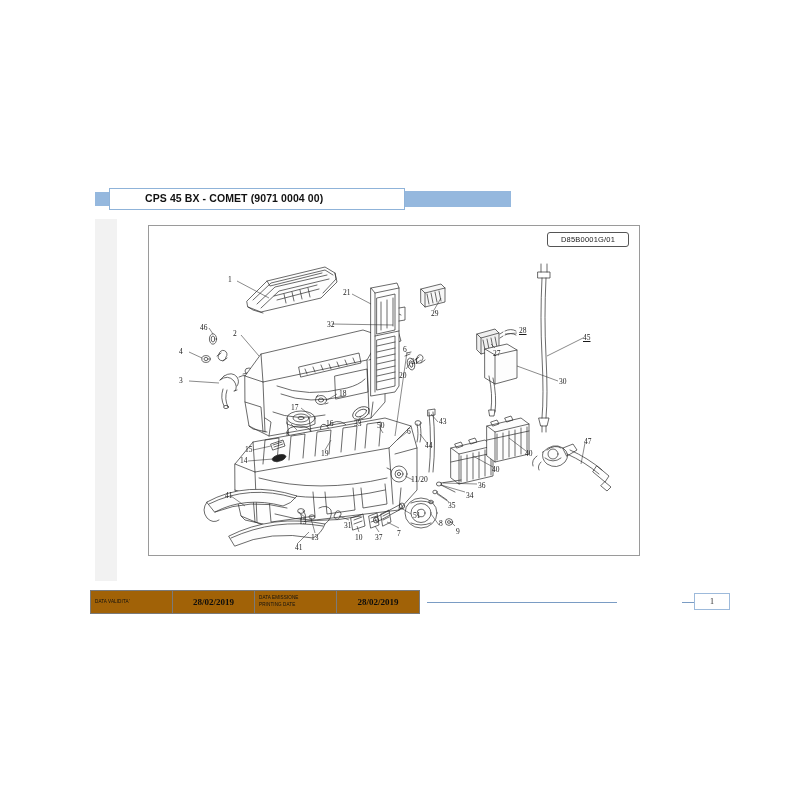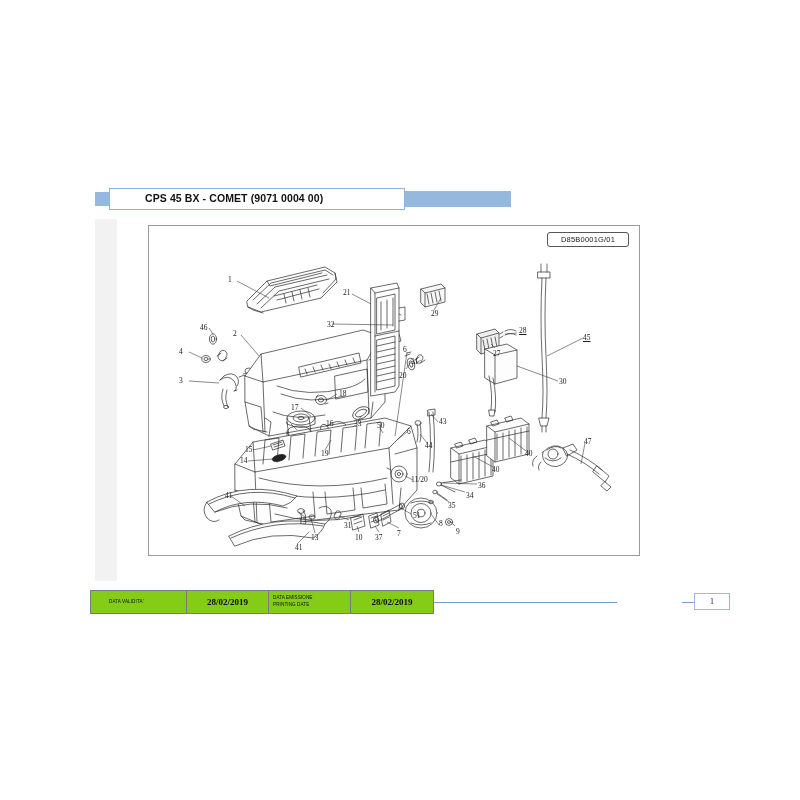--- a/index.html
+++ b/index.html
@@ -89,22 +89,21 @@
   .footer {
     position: absolute;
     left: 90px; top: 590px;
     width: 612px; height: 24px;
   }
   .footer-table {
     position: absolute; left: 0; top: 0;
     height: 24px;
     display: flex;
     border: 1px solid #7a7a7a;
-    background: #84cc16;
-    padding-left: 14px;
+    background: #a16207;
   }
   .f-cell {
     display: flex; align-items: center;
     border-right: 1px solid #7a7a7a;
     height: 100%;
     padding: 0 4px;
   }
   .f-cell:last-child { border-right: none; }
   .f-label {
     width: 82px;

